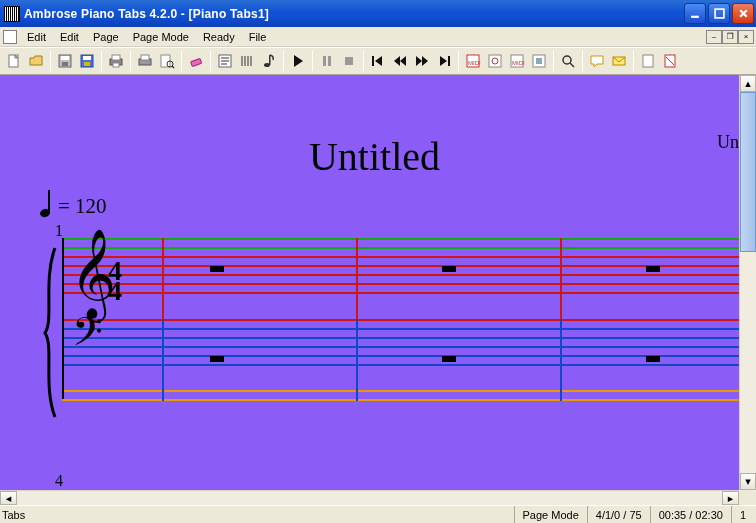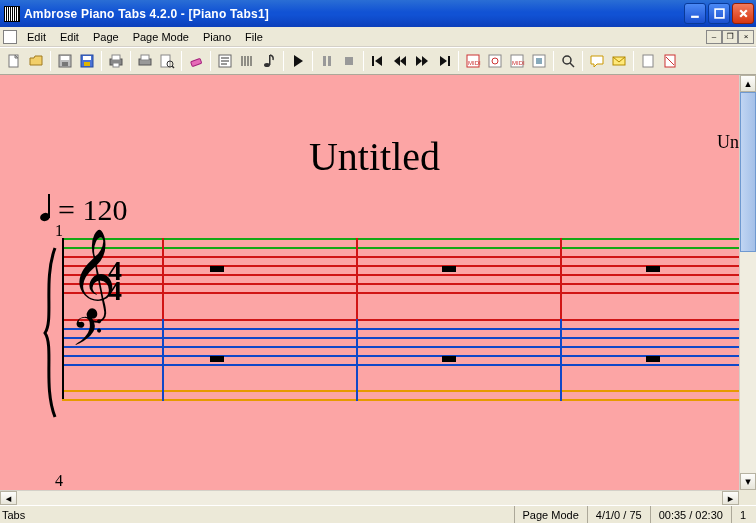--- a/index.html
+++ b/index.html
@@ -22,36 +22,36 @@
   .menubar .mdi-btn { width: 16px; height: 14px; border: 1px solid #888; background: #ece9d8; display: flex; align-items: center; justify-content: center; font-size:8px; }
 
   
   .toolbar { height: 28px; background: #ece9d8; border-top: 1px solid #fff; border-bottom: 1px solid #aca899; display: flex; align-items: center; padding: 0 3px; }
   .toolbar .tb-btn { width: 22px; height: 22px; display: flex; align-items: center; justify-content: center; margin: 0 0px; border: 1px solid transparent; }
   .toolbar .tb-btn svg { width: 16px; height: 16px; }
   .toolbar .sep { width: 1px; height: 20px; background: #aca899; margin: 0 3px; border-right: 1px solid #fff; }
 
   
   .doc-area { position: relative; height: 430px; background: #f4f4f4; }
-  .doc-scroll { position: absolute; left: 0; top: 0; right: 17px; bottom: 15px; background: #fca5a5; overflow: hidden; }
+  .doc-scroll { position: absolute; left: 0; top: 0; right: 17px; bottom: 15px; background: #8b5cf6; overflow: hidden; }
   .vscroll { position: absolute; right: 0; top: 0; width: 17px; bottom: 15px; background: #ece9d8; border-left: 1px solid #d4d0c8; }
   .vscroll .vs-btn { height: 17px; background: linear-gradient(#fdfdfb,#e7e5d9); border:1px solid #b6b2a1; display:flex;align-items:center;justify-content:center;}
   .vscroll .vs-track { position: absolute; top: 17px; bottom: 17px; left: 0; right: 0; background: #f0ede0; }
   .vscroll .vs-thumb { position: absolute; top: 0; height: 160px; left: 0; right: 0; background: linear-gradient(to right,#c1d5f3,#a4c0e8); border: 1px solid #6f99d0; }
   .vscroll .vs-btn.bottom { position: absolute; bottom: 0; left: 0; right: 0; }
   .hscroll { position:absolute; left:0; right:17px; bottom:0; height:15px; background:#f0ede0; border-top:1px solid #d4d0c8;}
   .hscroll .hs-btn { width:17px; height:100%; background:linear-gradient(#fdfdfb,#e7e5d9); border:1px solid #b6b2a1; display:inline-flex;align-items:center;justify-content:center;}
   .hscroll .hs-btn.right { position:absolute; right:0; top:0;}
   .scroll-corner { position:absolute; right:0; bottom:0; width:17px; height:15px; background:#ece9d8;}
 
   
   .doc-content { position: relative; width: 100%; height: 100%; font-family: "Times New Roman", serif; color:#000;}
   .doc-title { position: absolute; top: 58px; left: 0; right: -10px; text-align: center; font-size: 40px; }
   .doc-partial { position:absolute; top:57px; right:0; font-size:18px; }
-  .tempo { position: absolute; top: 118px; left: 40px; font-size: 30px; display:flex; align-items:center; gap:4px;}
+  .tempo { position: absolute; top: 118px; left: 40px; font-size: 21px; display:flex; align-items:center; gap:4px;}
   .tempo .note { display:inline-block; width:14px; height:26px; position:relative;}
   .tempo .note::before { content:""; position:absolute; bottom:2px; left:0; width:10px; height:8px; background:#000; border-radius:50%; transform:rotate(-20deg);}
   .tempo .note::after { content:""; position:absolute; bottom:5px; left:8px; width:1.7px; height:24px; background:#000;}
   .measure-num { position:absolute; left:55px; font-size:16px;}
 
   .staff-wrap { position: absolute; top: 160px; left: 40px; right: 0; height: 280px; }
   .staff { position: relative; height: 175px; margin-top:0px;}
   .staff .hline { position:absolute; left:22px; right:0; height:2px; }
   .green { background:#15a815; } .red { background:#d01515;} .blue { background:#1048c8;} .orange { background:#e69a00;}
   .vline { position:absolute; top:0; bottom:0; width:1.5px;}
@@ -93,21 +93,21 @@
       </div>
   </div>
 </div>
 
 <div class="menubar">
   <span class="mdi-icon"></span>
   <span class="menu-item">Edit</span>
   <span class="menu-item">Edit</span>
   <span class="menu-item">Page</span>
   <span class="menu-item">Page Mode</span>
-  <span class="menu-item">Piano</span>
+  <span class="menu-item">Ready</span>
   <span class="menu-item">File</span>
   <div class="mdi-controls">
     <div class="mdi-btn">‒</div>
     <div class="mdi-btn">❐</div>
     <div class="mdi-btn">×</div>
   </div>
 </div>
 
 <div class="toolbar" id="toolbar">
     <div class="tb-btn">

